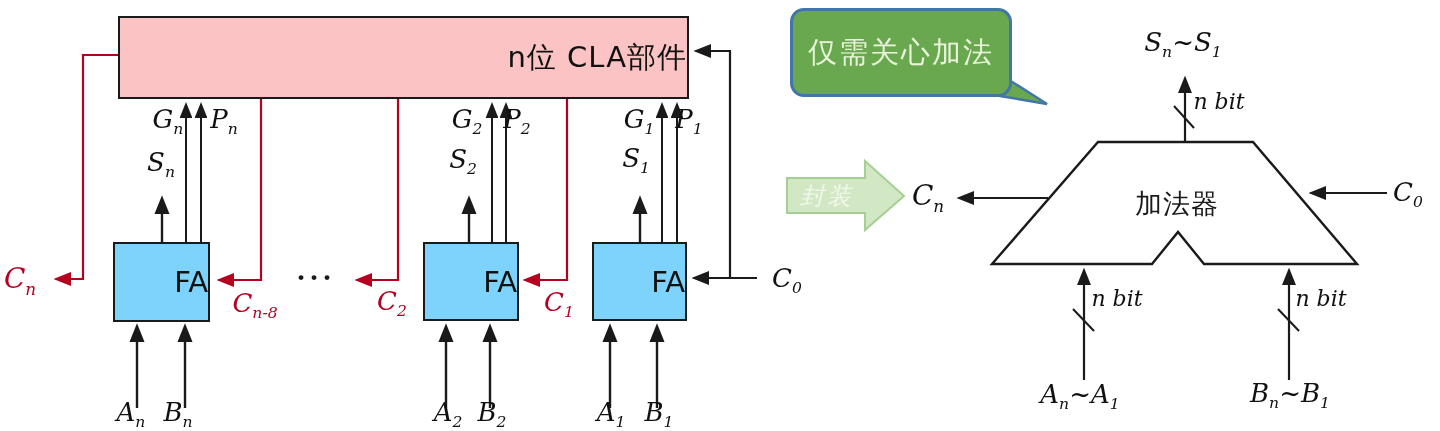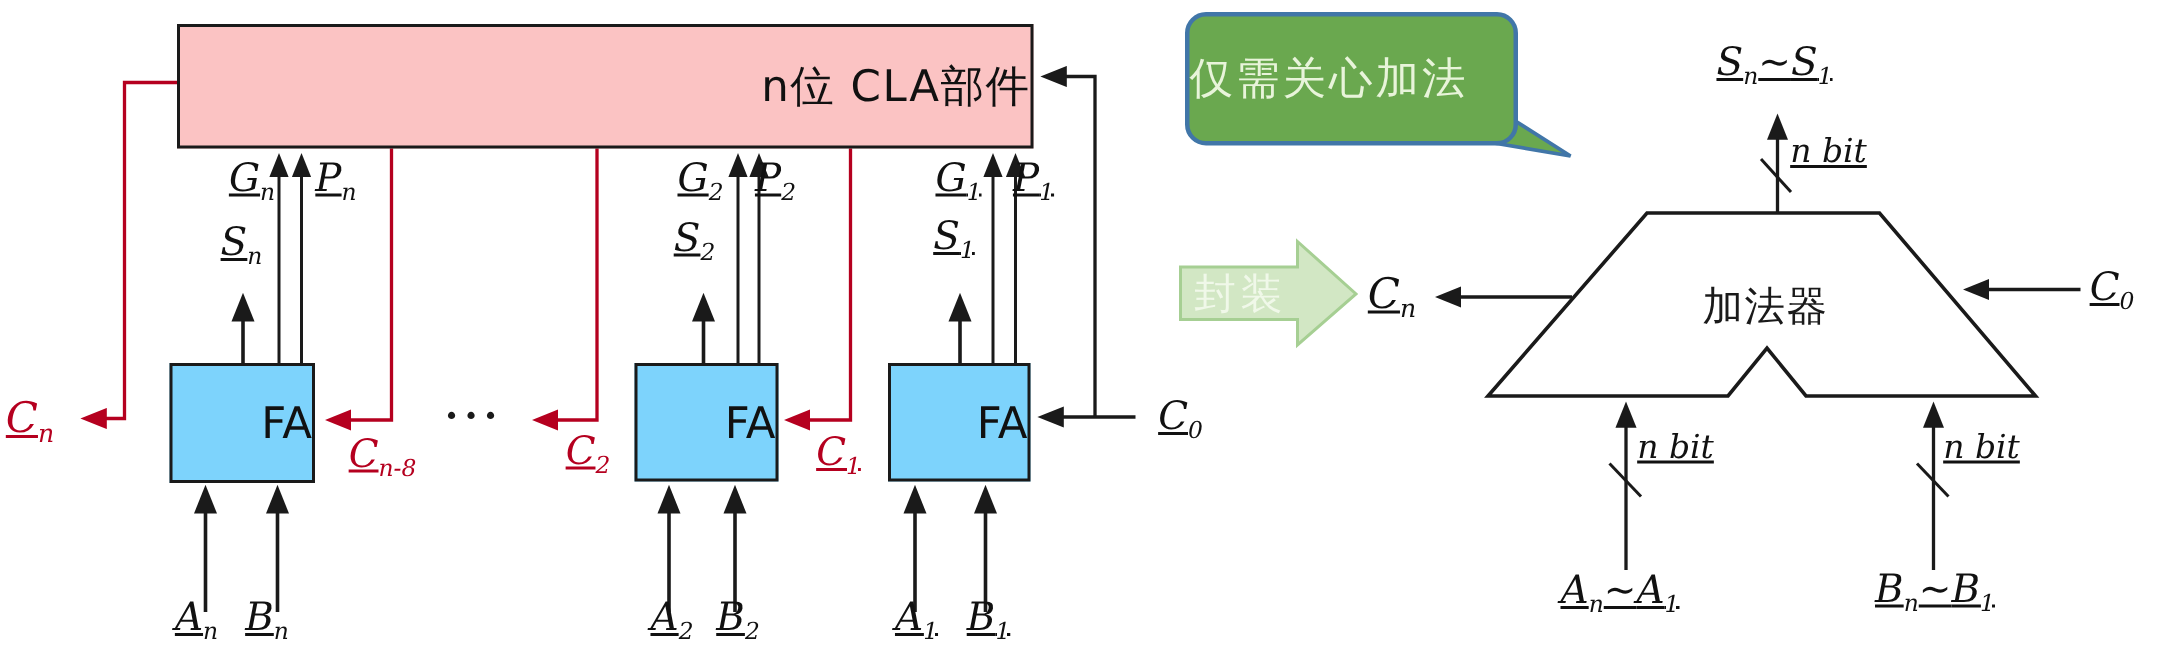--- a/index.html
+++ b/index.html
@@ -11,32 +11,32 @@
        align-items:center;justify-content:flex-end;color:#111;}
   .cla-box{left:118px;top:16px;width:571px;height:83px;background:#fbc3c3;
            font-size:29px;letter-spacing:1px;}
   .fa-box{background:#7dd3fc;font-size:29px;}
   .fa-n{left:113px;top:242px;width:97px;height:80px;}
   .fa-2{left:423px;top:242px;width:96px;height:79px;}
   .fa-1{left:592px;top:242px;width:95px;height:79px;}
 
   .mlabel{position:absolute;transform:translate(-50%,-50%);white-space:nowrap;
           font-family:"DejaVu Serif",serif;font-style:italic;font-size:26px;color:#111;
-          line-height:1;text-decoration:underline;}
+          line-height:1;}
   .mlabel sub{font-size:0.60em;font-style:italic;line-height:0;}
   .red{color:#b5001f;}
   .dots{position:absolute;transform:translate(-50%,-50%);font-family:"DejaVu Serif",serif;
         font-weight:bold;font-size:26px;letter-spacing:4px;color:#1a1a1a;}
 
   .bubble{position:absolute;left:790px;top:8px;width:222px;height:89px;background:#6aa84f;
           border:3px solid #4176a8;border-radius:14px;box-sizing:border-box;
-          display:flex;flex-direction:column;justify-content:center;
+          display:flex;flex-direction:column;align-items:center;justify-content:center;
           color:#e8f4da;font-size:29px;line-height:31px;letter-spacing:2px;}
   .encap-text{position:absolute;left:827px;top:196px;transform:translate(-50%,-50%);
-          color:#f0f8e9;font-size:28px;letter-spacing:3px;}
+          color:#f0f8e9;font-size:24px;letter-spacing:3px;font-style:italic;}
   .adder-text{position:absolute;left:1177px;top:204px;transform:translate(-50%,-50%);
           color:#1a1a1a;font-size:27px;letter-spacing:1px;text-align:center;}
 </style>
 </head>
 <body>
 
 <div id="stage">
 
   <svg id="wires" viewBox="0 0 1440 431">
     <defs>

